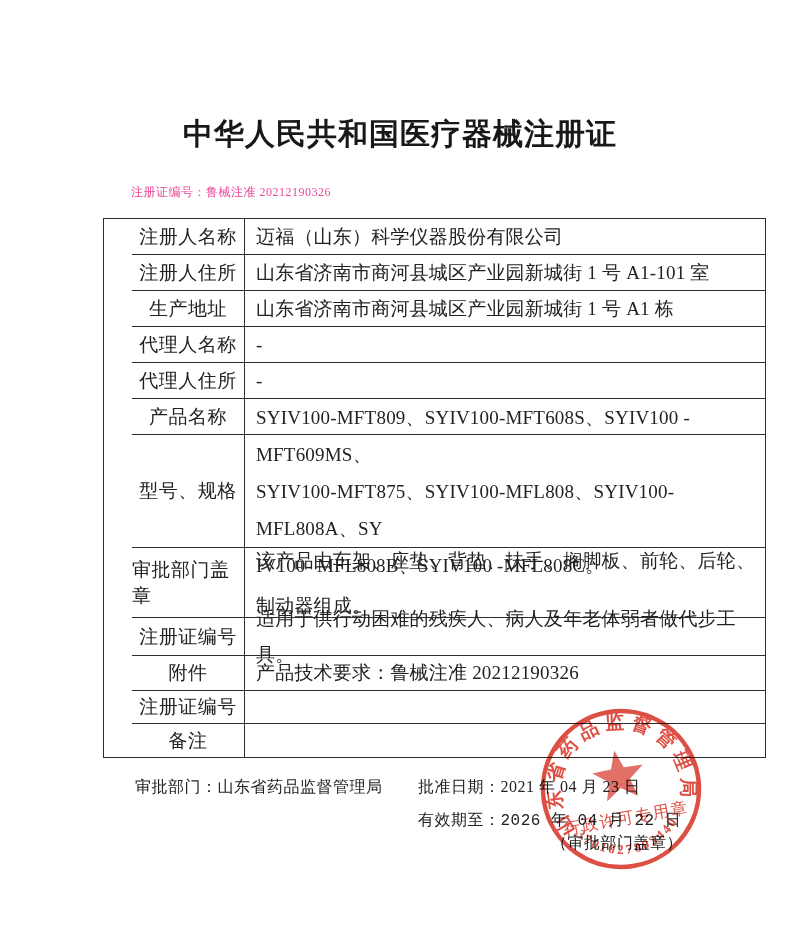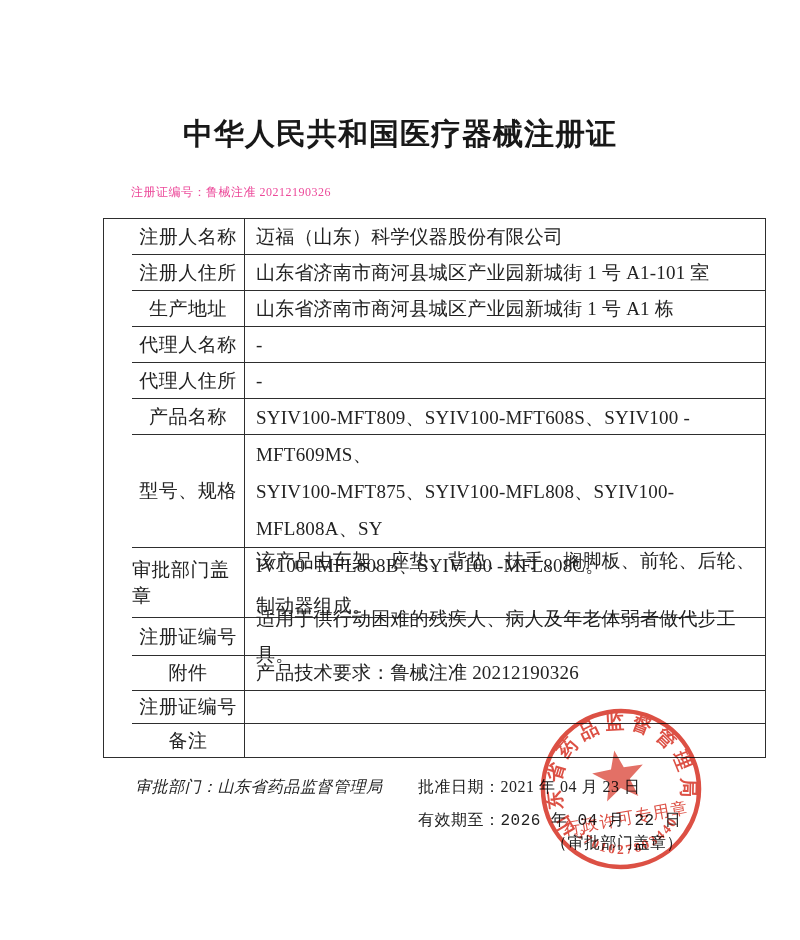--- a/index.html
+++ b/index.html
@@ -29,21 +29,21 @@
   .tvalue{
     flex:1;display:flex;align-items:center;box-sizing:border-box;
     padding:2px 8px 2px 11px;font-size:19px;color:#222;
     white-space:pre-line;line-height:36px;letter-spacing:.2px;
   }
   .h36{height:36px;} .h113{height:113px;} .h70{height:70px;}
   .h38{height:38px;} .h35{height:35px;text-align:right;} .h33{height:33px;}
   .h113 .tvalue{line-height:37px;}
   .h70 .tvalue{line-height:45px;}
   .footer-line{position:absolute;font-size:16px;color:#222;letter-spacing:.5px;}
-  .f-dept{left:135px;top:777px;font-style:italic;}
+  .f-dept{left:135px;top:777px;}
   .f-date{left:418px;top:777px;}
   .f-valid{left:418px;top:810px;font-family:Liberation Mono, monospace;}
   .f-seal{left:551px;top:833px;}
   .stamp{
     position:absolute;left:528px;top:696px;width:186px;height:186px;
     mix-blend-mode:multiply;opacity:.88;pointer-events:none;
   }
   .stamp text{font-family:"Liberation Serif","DejaVu Serif",serif;}
 </style>
 </head>

